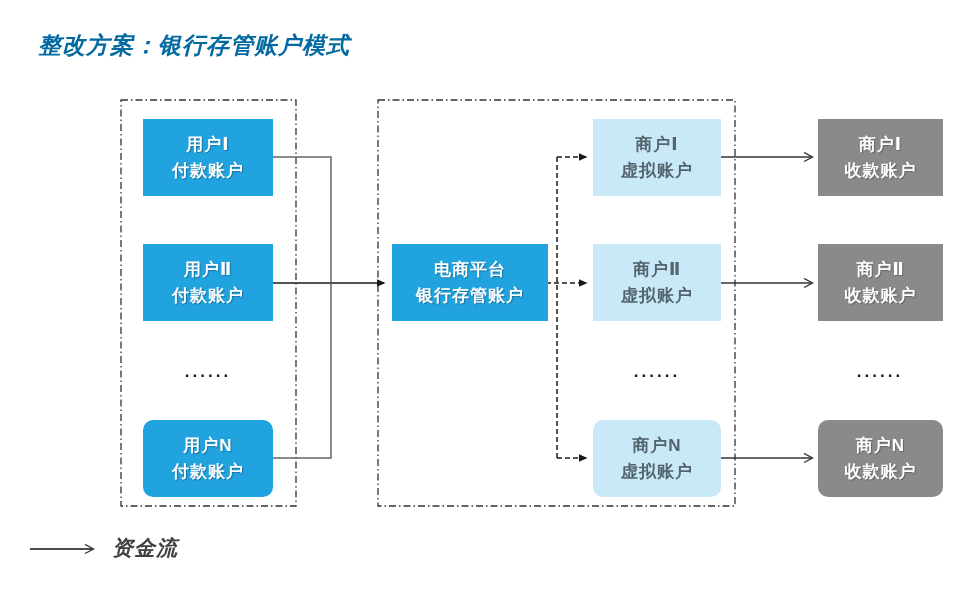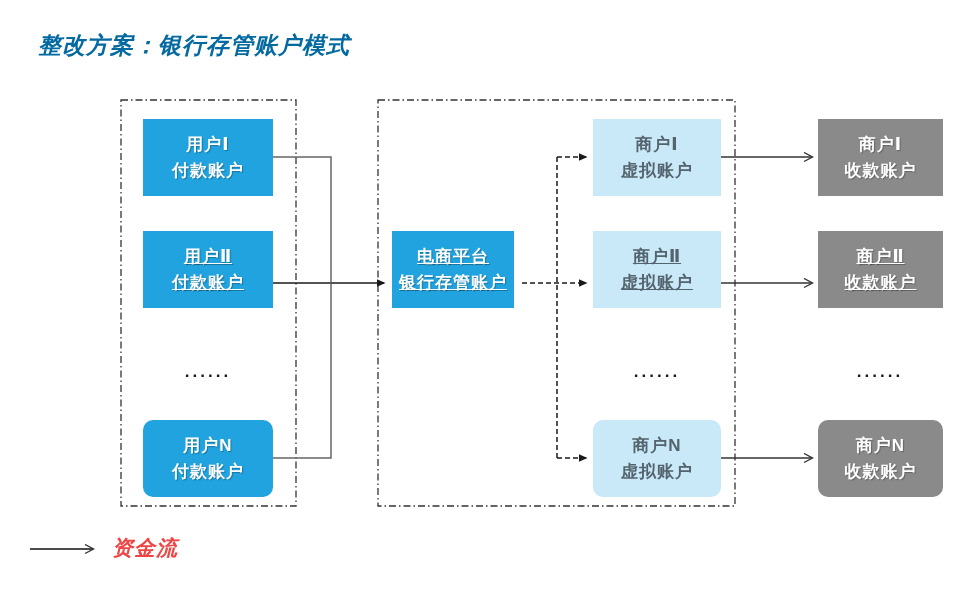--- a/index.html
+++ b/index.html
@@ -26,40 +26,40 @@
     text-shadow:1px 1px 1px rgba(0,0,0,0.28);
   }
   .box.light{
     background:var(--virtual-box,#C9E8F8);color:var(--virtual-text,#53646D);
   }
   .box.gray{
     background:var(--receiving-box,#8A8A8A);color:var(--box-text,#ffffff);
     text-shadow:1px 1px 1px rgba(0,0,0,0.28);
   }
   .col-user{left:143px;width:130px;}
-  .col-platform{left:392px;width:122px;}
+  .col-platform{left:392px;width:156px;}
   .col-virtual{left:593px;width:128px;}
   .col-recv{left:818px;width:125px;}
   .row-1{top:119px;height:77px;}
-  .row-2{top:231px;height:77px;text-decoration:underline;}
+  .row-2{top:244px;height:77px;}
   .row-3{top:420px;height:77px;border-radius:10px;}
   .dots{
     position:absolute;top:360px;height:24px;width:130px;
     text-align:center;font-weight:bold;font-size:17px;color:#1a1a1a;
     letter-spacing:3px;line-height:24px;
   }
   .dots.d-left{left:143px;}
   .dots.d-mid{left:592px;}
   .dots.d-right{left:815px;}
   .legend{
     position:absolute;left:0;top:528px;height:44px;width:400px;
   }
   .legend-label{
     position:absolute;left:112px;top:6px;
-    font-size:21px;font-weight:bold;font-style:italic;color:#ef4444;
+    font-size:21px;font-weight:bold;font-style:italic;color:#404040;
     letter-spacing:1px;
   }
 </style>
 </head>
 <body>
 
 <div class="stage">
 
   <div class="title">整改方案：银行存管账户模式</div>
 

